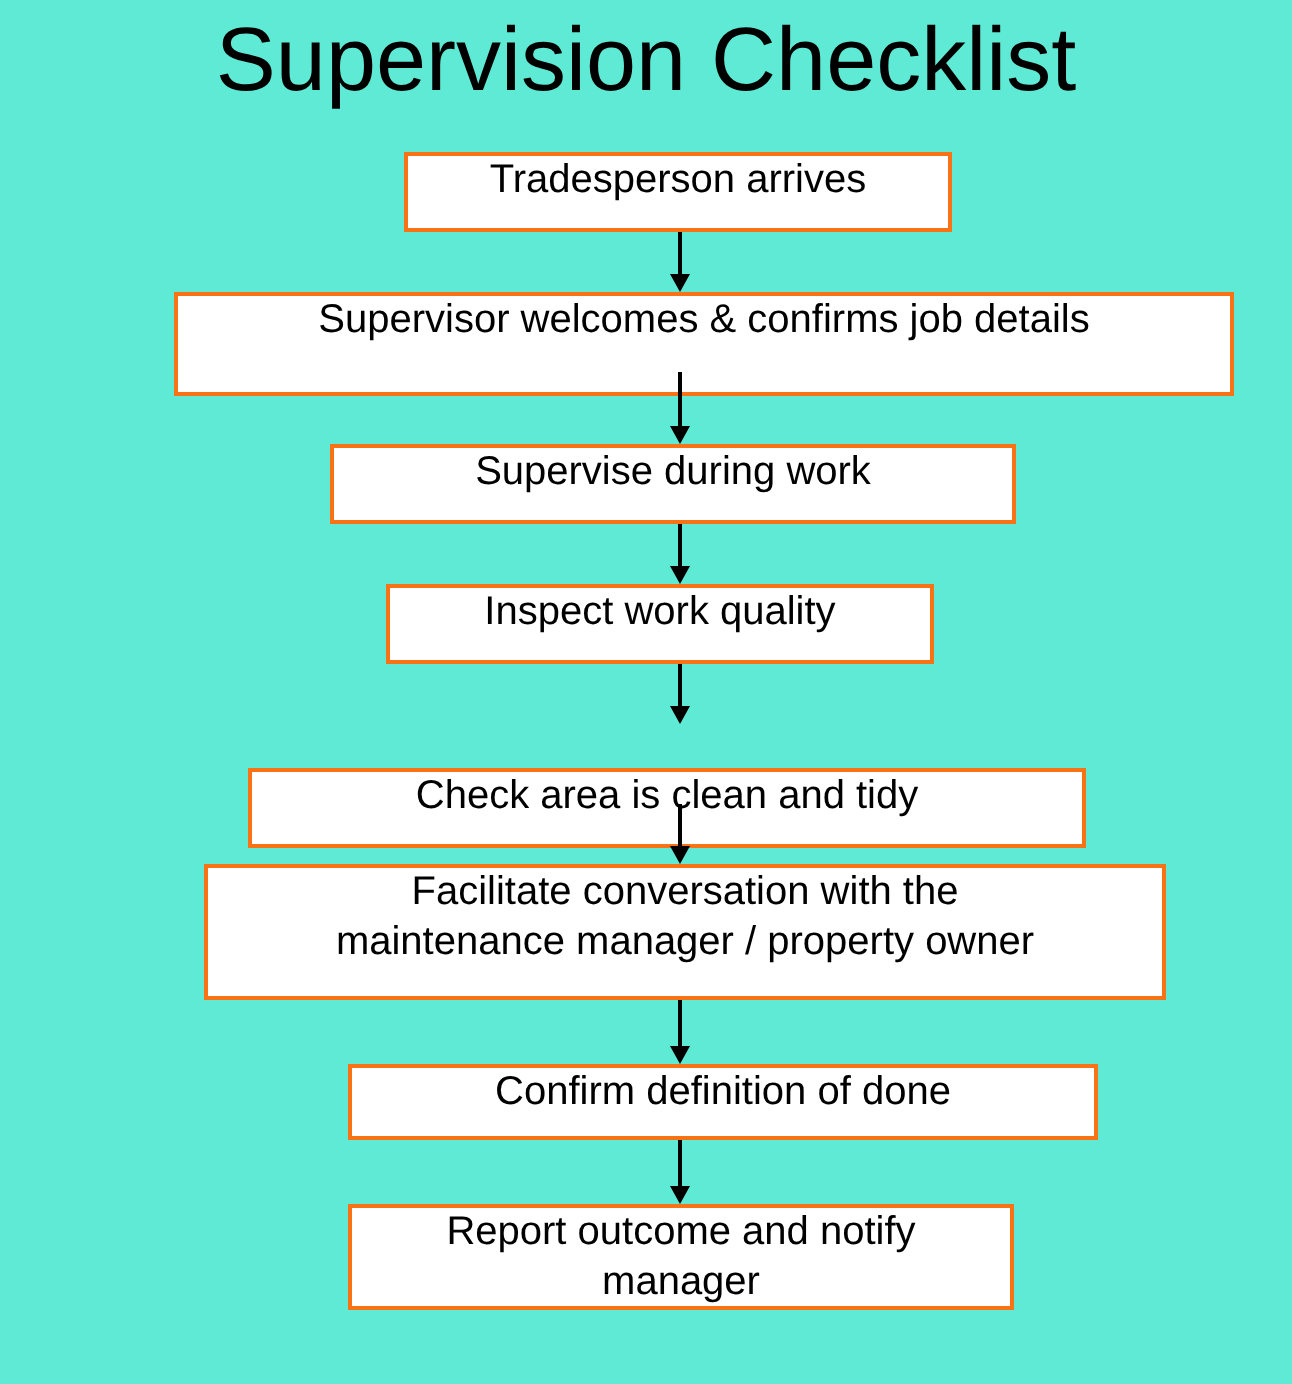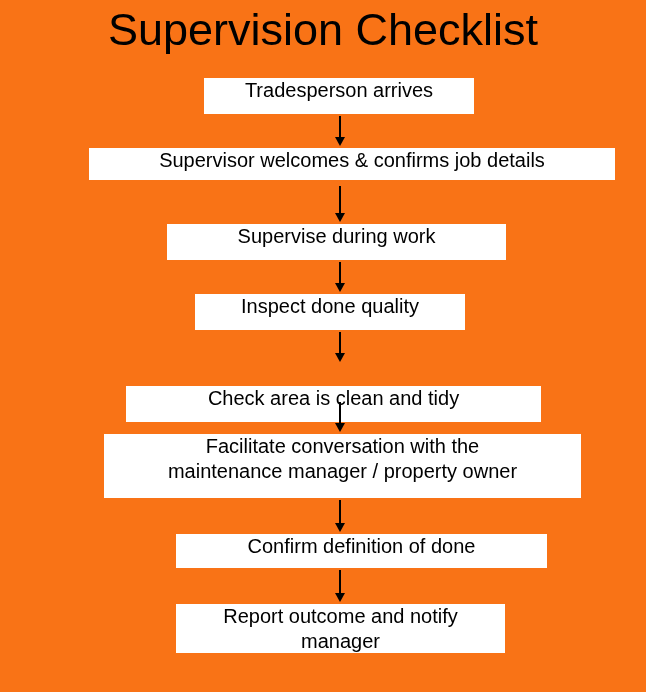--- a/index.html
+++ b/index.html
@@ -10,21 +10,21 @@
   }
   body {
     font-family: "Liberation Sans", sans-serif;
     color: #000000;
     -webkit-font-smoothing: antialiased;
   }
   #canvas {
     position: relative;
     width: 646px;
     height: 692px;
-    background: #f97316;
+    background: #5eead4;
     overflow: hidden;
   }
   .title {
     position: absolute;
     left: 0;
     top: 4px;
     width: 646px;
     text-align: center;
     font-size: 45px;
     line-height: 52px;
@@ -69,28 +69,28 @@
 <body>
 
 <div id="canvas">
 
   <div class="title">Supervision Checklist</div>
 
   <div id="nodes-layer">
       <div class="node" style="left: 202px; top: 76px; width: 274px; height: 40px;">
         <span class="node-label">Tradesperson arrives</span>
       </div>
-      <div class="node" style="left: 87px; top: 146px; width: 530px; height: 36px;">
+      <div class="node" style="left: 87px; top: 146px; width: 530px; height: 52px;">
         <span class="node-label">Supervisor welcomes &amp; confirms job details</span>
       </div>
       <div class="node" style="left: 165px; top: 222px; width: 343px; height: 40px;">
         <span class="node-label">Supervise during work</span>
       </div>
       <div class="node" style="left: 193px; top: 292px; width: 274px; height: 40px;">
-        <span class="node-label">Inspect done quality</span>
+        <span class="node-label">Inspect work quality</span>
       </div>
       <div class="node" style="left: 124px; top: 362px; width: 419px; height: 40px; margin-top: 22px;">
         <span class="node-label">Check area is clean and tidy</span>
       </div>
       <div class="node" style="left: 102px; top: 432px; width: 481px; height: 68px;">
         <span class="node-label">Facilitate conversation with the
 maintenance manager / property owner</span>
       </div>
       <div class="node" style="left: 174px; top: 532px; width: 375px; height: 38px;">
         <span class="node-label">Confirm definition of done</span>

